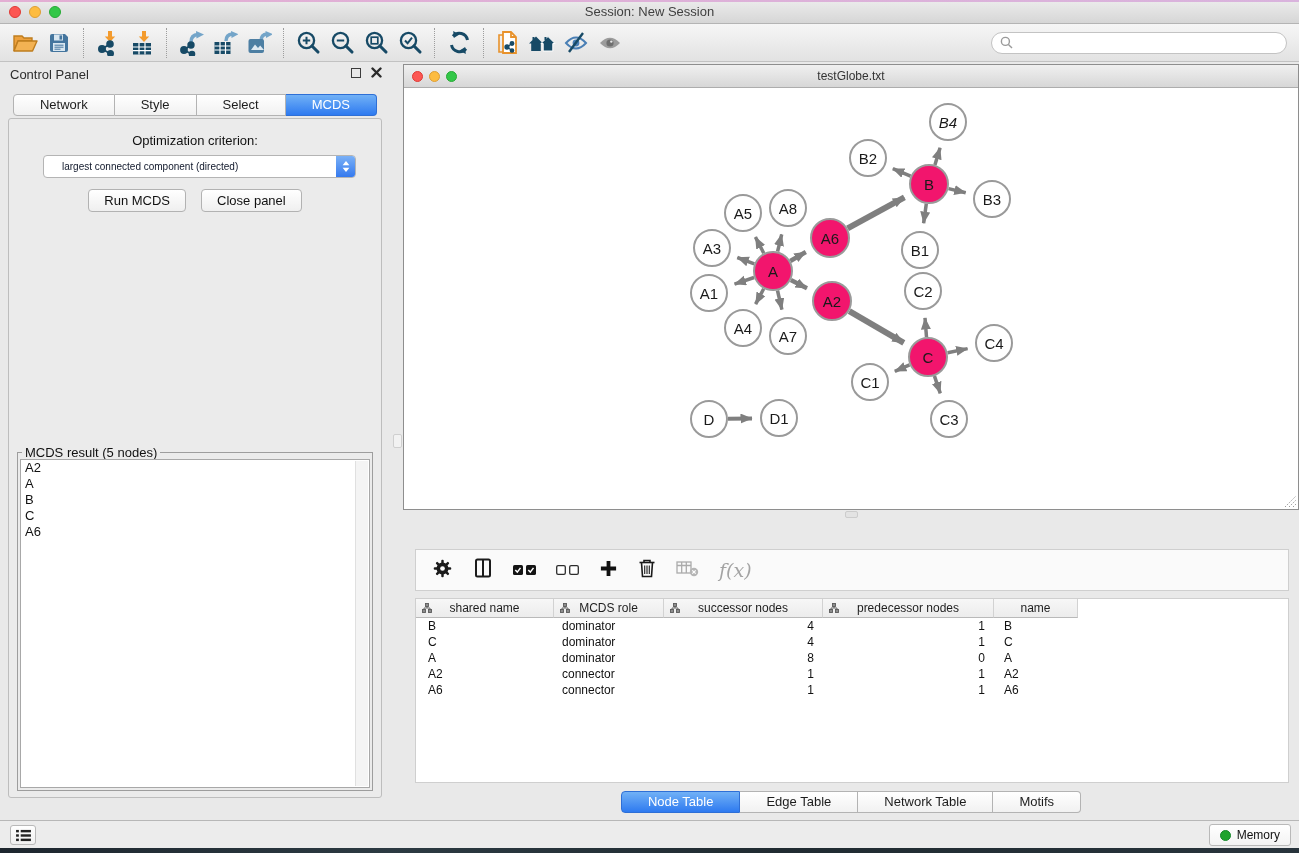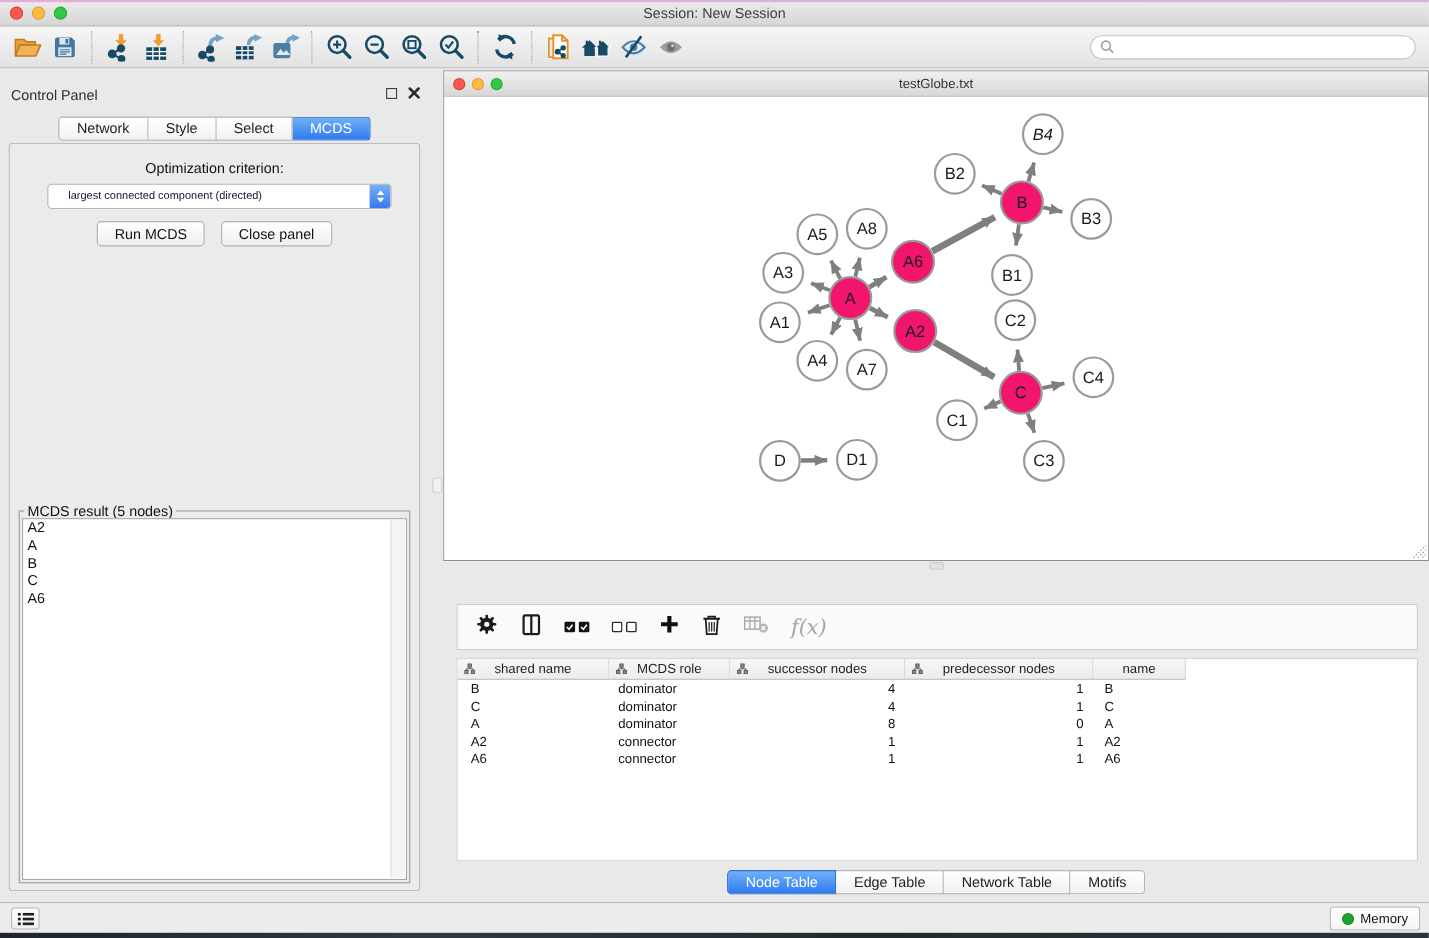--- a/index.html
+++ b/index.html
@@ -20,29 +20,29 @@
   .toolbar { position:absolute; top:24px; left:0; right:0; height:38px;
     background:linear-gradient(#f6f6f6,#e2e2e2); border-bottom:1px solid #c2c2c2;
     display:flex; align-items:center; padding:0 8px; z-index:40; }
   .tbtn { display:flex; align-items:center; justify-content:center; width:34px; height:30px; }
   .tb-sep { width:1px; height:30px; border-left:1px dotted #9d9d9d; margin:0 7px; }
   .searchbox { margin-left:auto; width:296px; height:22px; background:#fff; border:1px solid #c3c3c3;
     border-radius:12px; display:flex; align-items:center; padding:0 8px; gap:5px; margin-right:4px; }
   .searchbox input { border:none; outline:none; flex:1; font-size:12px; font-family:"Liberation Sans",sans-serif; background:transparent; }
 
   
-  .control-panel { position:absolute; left:0; top:72px; width:390px; height:758px; }
+  .control-panel { position:absolute; left:0; top:60px; width:390px; height:758px; }
   .panel-head { position:absolute; left:0; top:0; right:0; height:28px; }
   .panel-title { position:absolute; left:10px; top:7px; font-size:13px; color:#2d2d2d; }
   .ph-icons { position:absolute; right:8px; top:7px; display:flex; gap:10px; align-items:center; }
   .float-ic { width:10px; height:10px; border:1.6px solid #3c3c3c; background:transparent; display:inline-block; }
   .cp-tabs { position:absolute; top:34px; left:0; width:100%; display:flex; justify-content:center; }
   .seg { display:flex; }
   .sbtn { background:linear-gradient(#ffffff,#f1f1f1); border:1px solid #b3b3b3; border-left-width:0;
-    height:22px; padding:0 16px; font-size:13px; color:#1d1d1d; line-height:20px; }
+    height:22px; padding:0 26px; font-size:13px; color:#1d1d1d; line-height:20px; }
   .sbtn:first-child { border-left-width:1px; border-radius:4px 0 0 4px; }
   .sbtn:last-child { border-radius:0 4px 4px 0; }
   .sbtn.active { background:linear-gradient(#71b1f6,#2e7af0); border-color:#2e6fd6; color:#fff; }
   .cp-content { position:absolute; left:8px; top:58px; width:374px; height:680px;
     background:#ebebeb; border:1px solid #bdbdbd; border-radius:3px; }
   .opt-label { position:absolute; top:14px; width:100%; text-align:center; font-size:13px; color:#111; }
   .dropdown { position:absolute; top:36px; left:34px; width:313px; height:23px; background:#fff;
     border:1px solid #b4b4b4; border-radius:4px; display:flex; align-items:center; overflow:hidden; }
   .dropdown .val { flex:1; font-size:10px; padding-left:18px; color:#0f172a; white-space:nowrap; }
   .stepper { width:19px; height:23px; background:linear-gradient(#7db3f7,#3277ee); display:flex; flex-direction:column;

